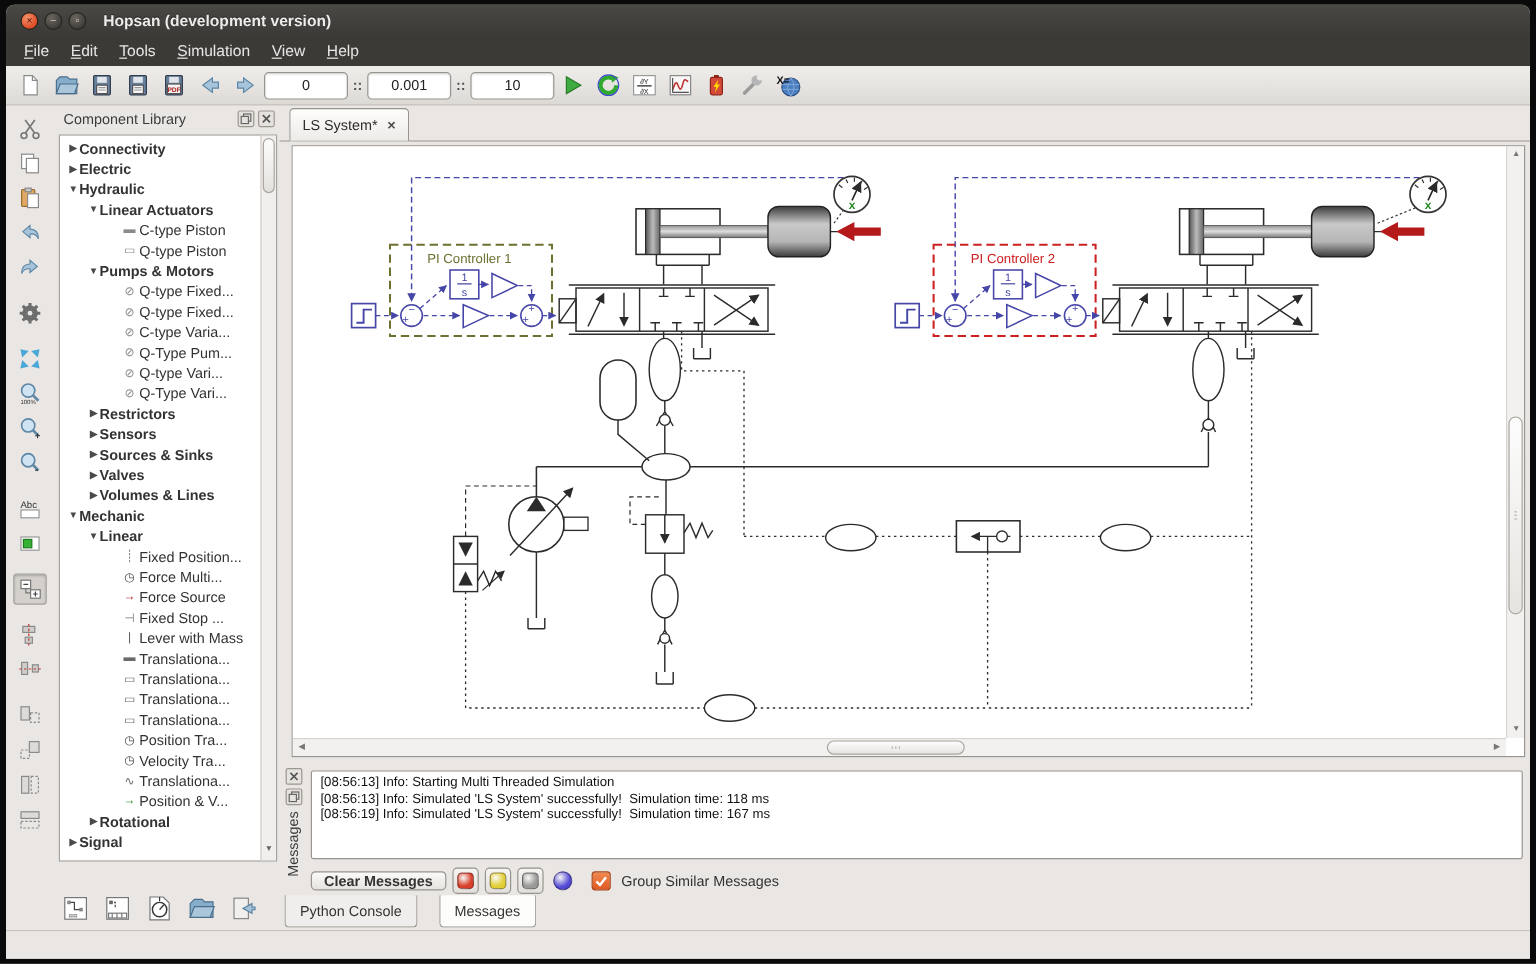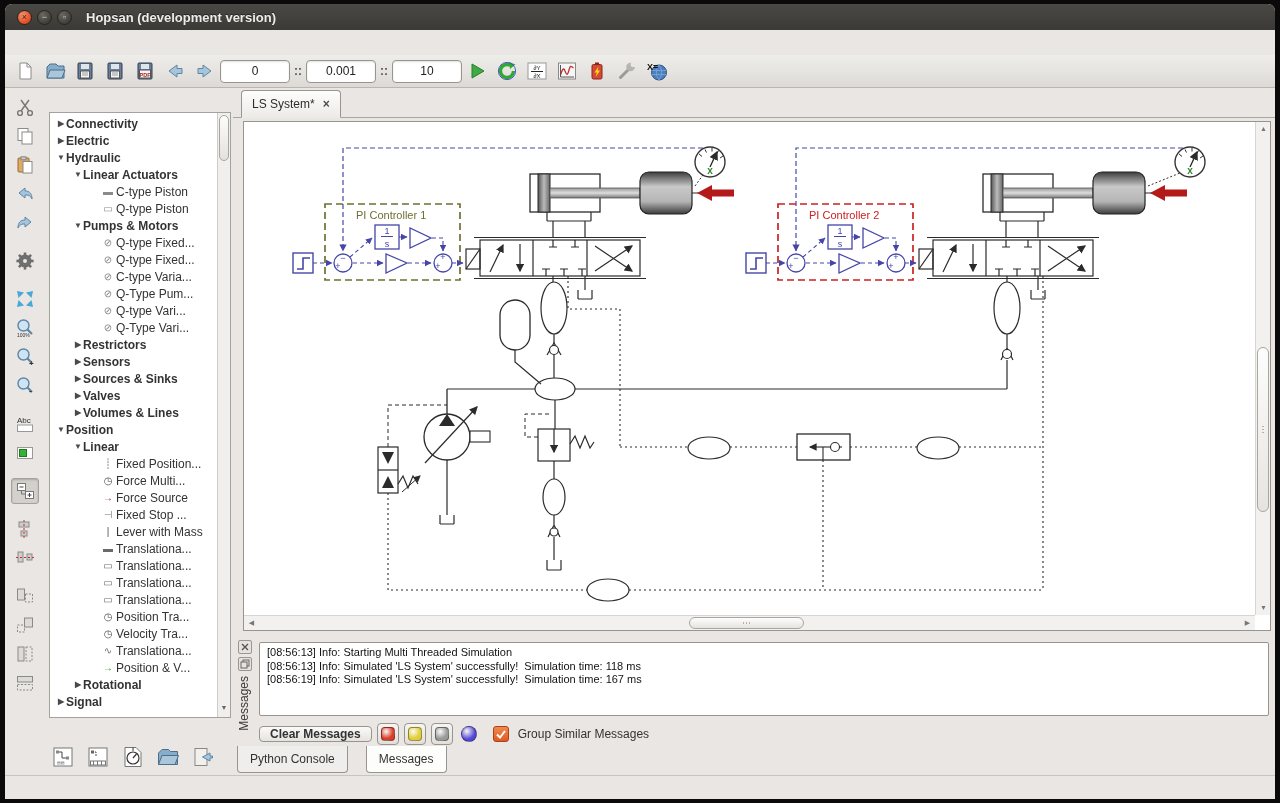--- a/index.html
+++ b/index.html
@@ -131,20 +131,28 @@
 
   <div class="titlebar">
     <div class="winbtns">
       <div class="wbtn close">×</div>
       <div class="wbtn minmax">−</div>
       <div class="wbtn minmax">▫</div>
     </div>
     <div class="title">Hopsan (development version)</div>
   </div>
 
+  <div class="menubar" id="menubar">
+      <div class="menuitem"><u>F</u>ile</div>
+      <div class="menuitem"><u>E</u>dit</div>
+      <div class="menuitem"><u>T</u>ools</div>
+      <div class="menuitem"><u>S</u>imulation</div>
+      <div class="menuitem"><u>V</u>iew</div>
+      <div class="menuitem"><u>H</u>elp</div>
+    </div>
 
   <div class="toolbar">
     <span id="tb-left" style="display: flex;">
         <div class="tbtn">
           <svg width="20" height="20" viewBox="0 0 20 20">
             <path d="M5 2h7l4 4v12H5z" fill="#fff" stroke="#8a8a8a"></path>
             <path d="M12 2v4h4" fill="none" stroke="#8a8a8a"></path>
           </svg>
         </div>
         <div class="tbtn">
@@ -382,20 +390,34 @@
       </div>
       <div class="ltbtn">
         <svg width="20" height="20" viewBox="0 0 20 20">
           <rect x="2.5" y="3.5" width="15" height="5.5" fill="#dddbd7" stroke="#8a8a8a"></rect>
           <rect x="2.5" y="11.5" width="15" height="5.5" fill="none" stroke="#8a8a8a" stroke-dasharray="2,1.5"></rect>
         </svg>
       </div>
     </div>
 
   <div class="sidebar">
+    <div class="sb-head">
+      <span class="sb-title">Component Library</span>
+      <span class="pbtn">
+          <svg width="10" height="10" viewBox="0 0 10 10">
+            <rect x="3" y="1" width="6" height="6" fill="none" stroke="#666"></rect>
+            <rect x="1" y="3" width="6" height="6" fill="#e6e3df" stroke="#666"></rect>
+          </svg>
+        </span>
+      <span class="pbtn">
+          <svg width="10" height="10" viewBox="0 0 10 10">
+            <path d="M2 2 L8 8 M8 2 L2 8" stroke="#555" stroke-width="1.4"></path>
+          </svg>
+        </span>
+    </div>
     <div class="treebox">
       <div class="tree" id="tree">
           <div class="trow branch" style="padding-left: 6px;">
             <span class="tri">▶</span>
             <span>Connectivity</span>
           </div>
           <div class="trow branch" style="padding-left: 6px;">
             <span class="tri">▶</span>
             <span>Electric</span>
           </div>
@@ -466,21 +488,21 @@
           <div class="trow branch" style="padding-left: 23px;">
             <span class="tri">▶</span>
             <span>Valves</span>
           </div>
           <div class="trow branch" style="padding-left: 23px;">
             <span class="tri">▶</span>
             <span>Volumes &amp; Lines</span>
           </div>
           <div class="trow branch" style="padding-left: 6px;">
             <span class="tri">▼</span>
-            <span>Position</span>
+            <span>Mechanic</span>
           </div>
           <div class="trow branch" style="padding-left: 23px;">
             <span class="tri">▼</span>
             <span>Linear</span>
           </div>
           <div class="trow" style="padding-left: 40px;">
             <span class="tri"></span>
             <span class="tico" style="color: rgb(119, 119, 119);">┊</span>
             <span>Fixed Position...</span>
           </div>

